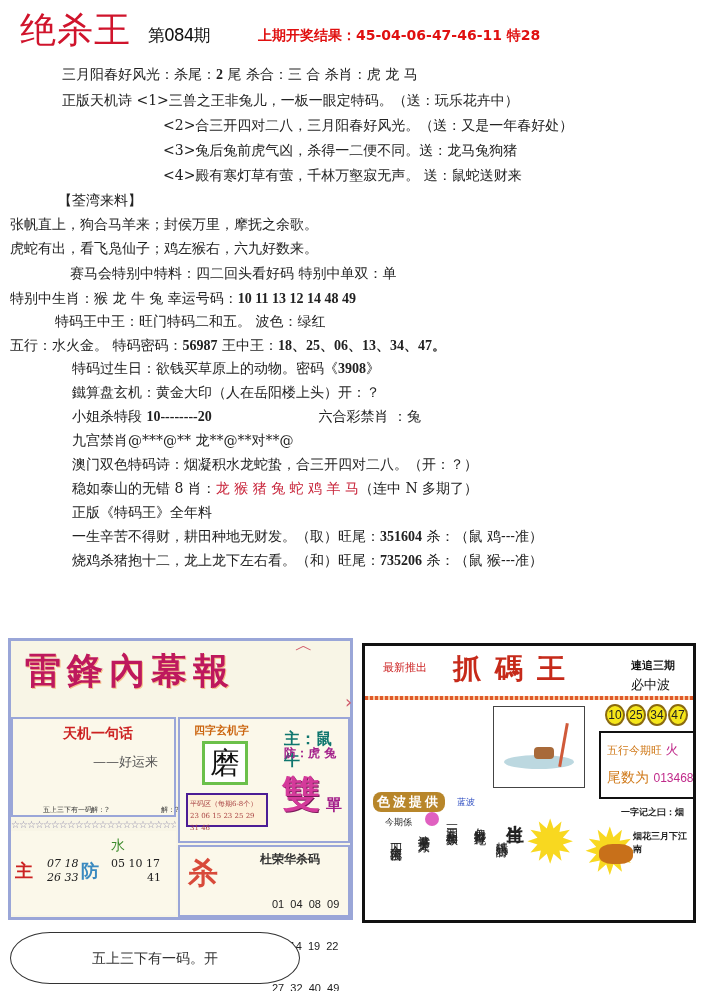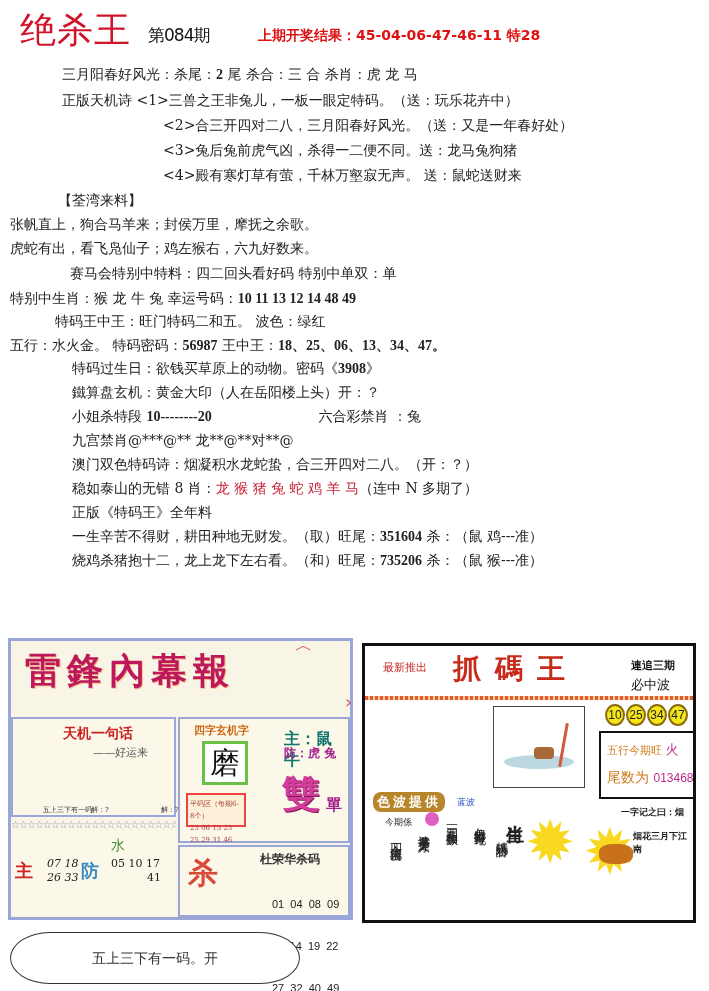--- a/index.html
+++ b/index.html
@@ -51,30 +51,30 @@
 <div class="abs line" style="left:72px;top:528px"><span>一生辛苦不得财，耕田种地无财发。（取）旺尾：</span><span class="b">351604</span><span> 杀：（鼠  鸡---准）</span></div>
 <div class="abs line" style="left:72px;top:552px"><span>烧鸡杀猪抱十二，龙上龙下左右看。（和）旺尾：</span><span class="b">735206</span><span> 杀：（鼠  猴---准）</span></div>
 
 <div class="abs panel-left">
   <div class="abs lei-title">雷鋒內幕報</div>
   <div class="abs nav-arrow" style="left:284px;top:-8px">︿</div>
   <div class="abs nav-arrow" style="left:334px;top:50px">›</div>
 
   <div class="sub-box" style="left:0;top:76px;width:165px;height:100px">
     <div class="abs" style="left:50px;top:6px;font-size:14px;color:#c22;font-weight:bold">天机一句话</div>
-    <div class="abs" style="left:80px;top:26px;font-size:11px;color:#555">——好运来</div>
+    <div class="abs" style="left:80px;top:34px;font-size:13px;color:#555">——好运来</div>
     <div class="abs" style="left:30px;top:86px;font-size:7px;color:#333">五上三下有一码</div>
     <div class="abs" style="left:78px;top:86px;font-size:7px;color:#333">解：?</div>
     <div class="abs" style="left:148px;top:86px;font-size:7px;color:#333">解：?</div>
   </div>
 
   <div class="sub-box" style="left:167px;top:76px;width:172px;height:126px">
     <div class="abs" style="left:14px;top:4px;font-size:11px;color:#c61;font-weight:bold">四字玄机字</div>
     <div class="abs" style="left:22px;top:22px;width:46px;height:44px;border:3px solid #6bc04a;background:#fff;text-align:center;line-height:38px;font-family:'DejaVu Sans',sans-serif;font-size:30px;color:#111">磨</div>
-    <div class="abs" style="left:6px;top:74px;width:60px;height:34px;border:2px solid #ef4444;background:#fdf0d8;font-size:7px;color:#a44;padding:3px 2px;line-height:12px">
+    <div class="abs" style="left:6px;top:74px;width:82px;height:34px;border:2px solid #4c1d95;background:#fdf0d8;font-size:7px;color:#a44;padding:3px 2px;line-height:12px">
       <div>平码区（每期6-8个）</div>
       <div>23 06 15 23 25 29 31 46</div>
     </div>
     <div class="abs" style="left:104px;top:10px;font-size:16px;color:#0f766e;font-weight:bold">主：鼠 牛</div>
     <div class="abs" style="left:104px;top:26px;font-size:12px;color:#a3208a;font-weight:bold">防：虎 兔</div>
     <div class="abs" style="left:102px;top:50px;font-size:38px;color:#d43a9a;font-weight:bold;text-shadow:1px 1px 0 #7a1a5a">雙</div>
     <div class="abs" style="left:146px;top:76px;font-size:16px;color:#a3208a;font-weight:bold">單</div>
   </div>
 
   <div class="abs star" style="left:0;top:178px;width:165px;overflow:hidden;white-space:nowrap">☆☆☆☆☆☆☆☆☆☆☆☆☆☆☆☆☆☆☆☆☆☆</div>

